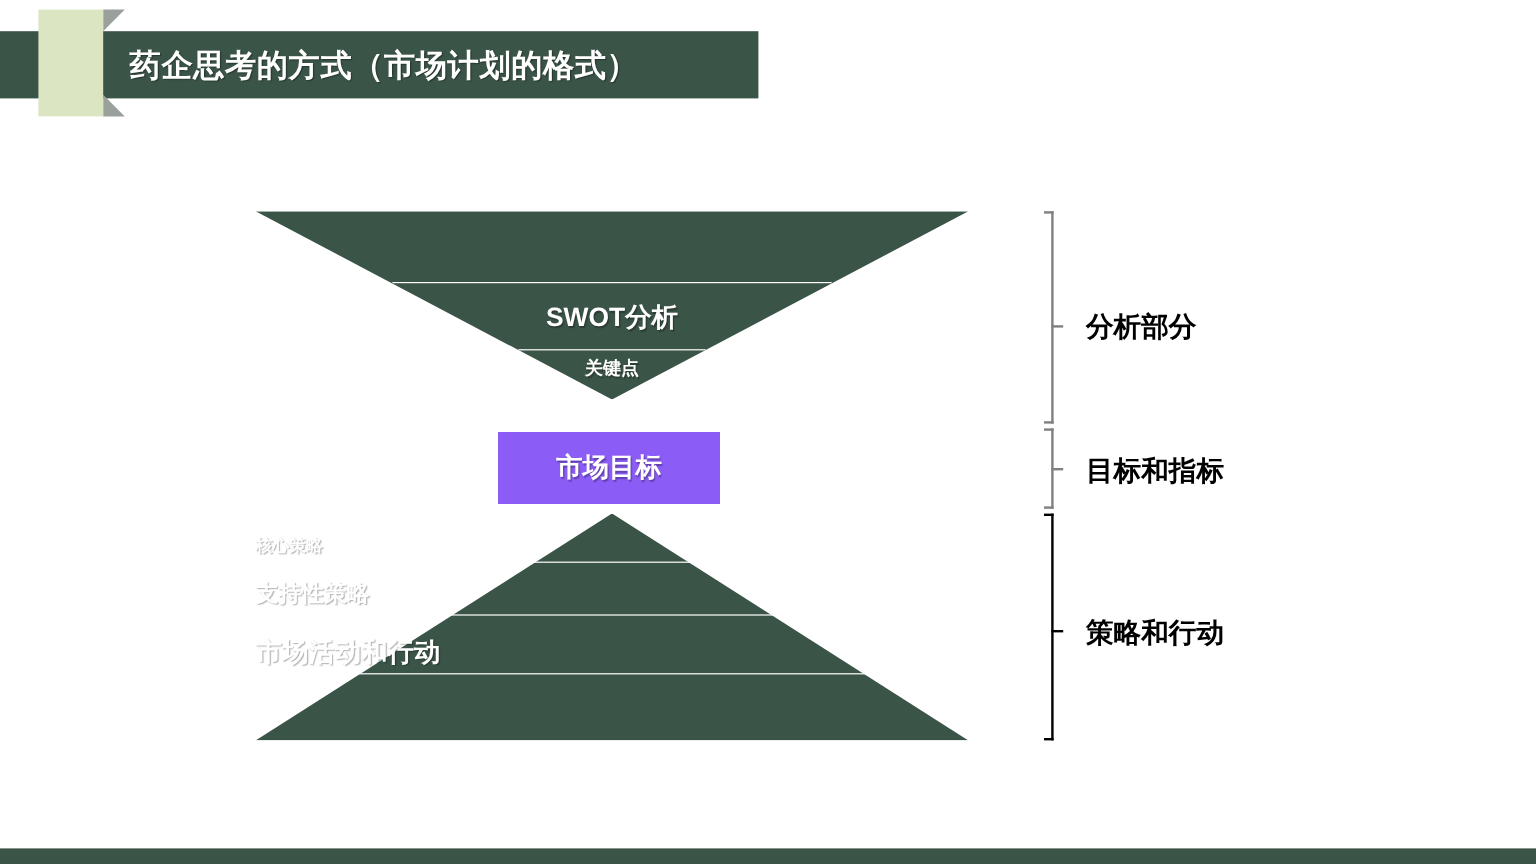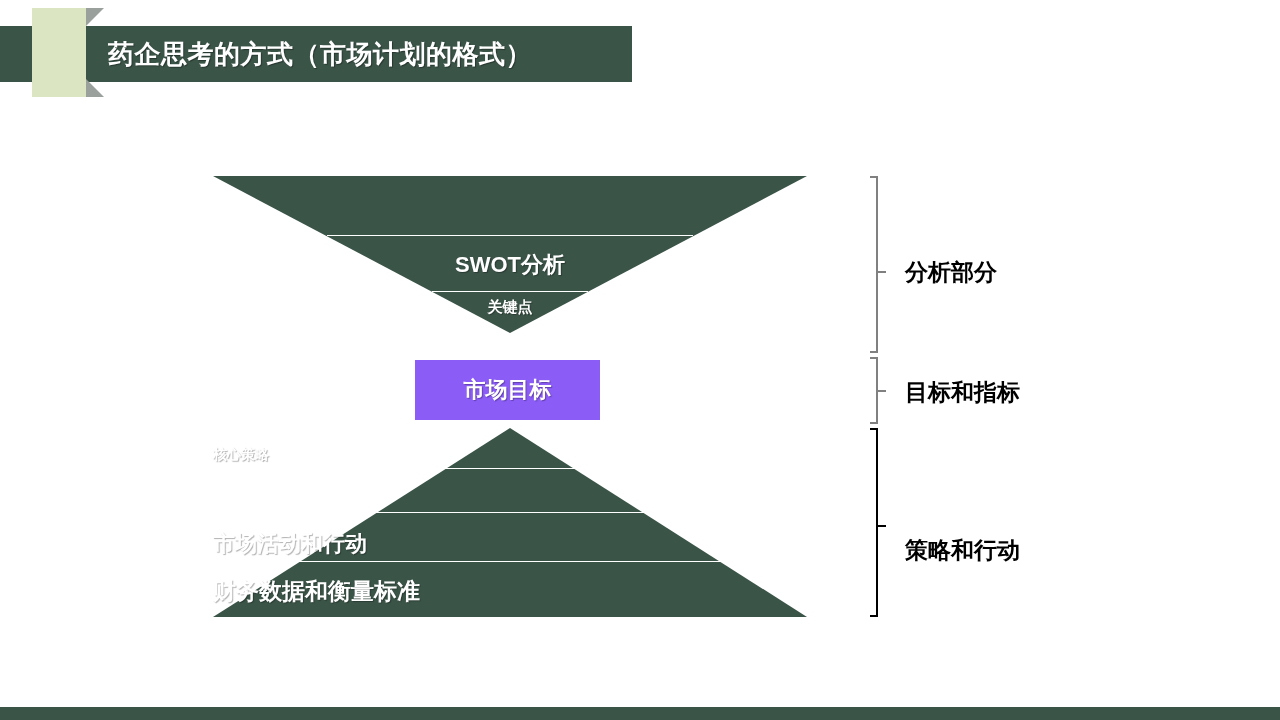--- a/index.html
+++ b/index.html
@@ -210,21 +210,21 @@
 
   .brace-label {
     position: absolute;
     color: #000000;
     font-size: 23px;
     font-weight: bold;
     white-space: nowrap;
   }
   .bl-1 { left: 905px; top: 257px; }
   .bl-2 { left: 905px; top: 377px; }
-  .bl-3 { left: 905px; top: 512px; margin-top: 23px; }
+  .bl-3 { left: 905px; top: 512px; }
 
   
   .footer-bar {
     position: absolute;
     left: 0;
     top: 707px;
     width: 1280px;
     height: 13px;
     background: #3B5448;
   }
@@ -249,22 +249,22 @@
 <div class="goal-box">
   <span class="goal-label">市场目标</span>
 </div>
 
 <div class="pyramid">
   <div class="pyramid-shape"></div>
   <div class="pyramid-divider pd-1"></div>
   <div class="pyramid-divider pd-2"></div>
   <div class="pyramid-divider pd-3"></div>
   <div class="pyramid-label pl-1">核心策略</div>
+  <div class="pyramid-label pl-2">支持性策略</div>
   <div class="pyramid-label pl-3">市场活动和行动</div>
-  <div class="pyramid-label pl-4">财务数据和衡量标准</div>
 </div>
 
 <div class="brace brace-1">
   <div class="brace-cap brace-cap-top"></div>
   <div class="brace-spine"></div>
   <div class="brace-tick"></div>
   <div class="brace-cap brace-cap-bottom"></div>
 </div>
 <div class="brace-label bl-1">分析部分</div>
 

